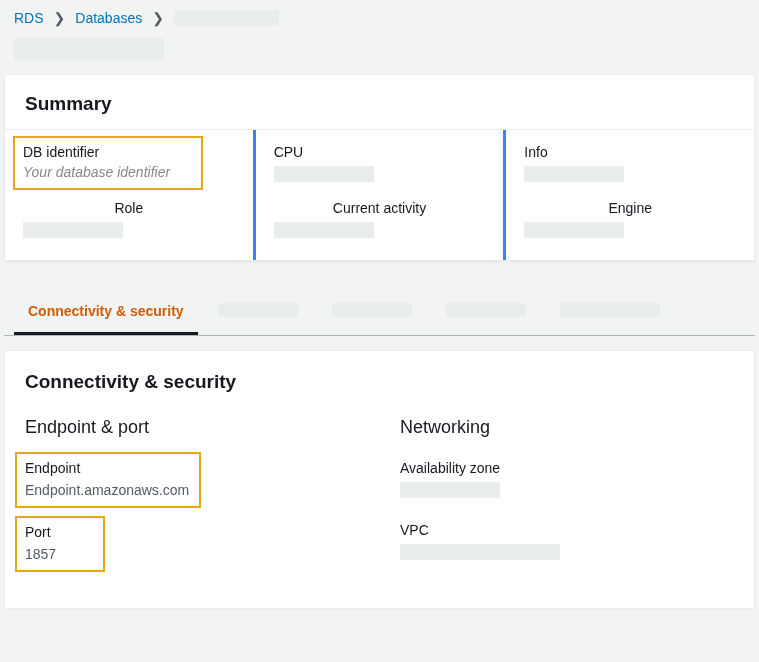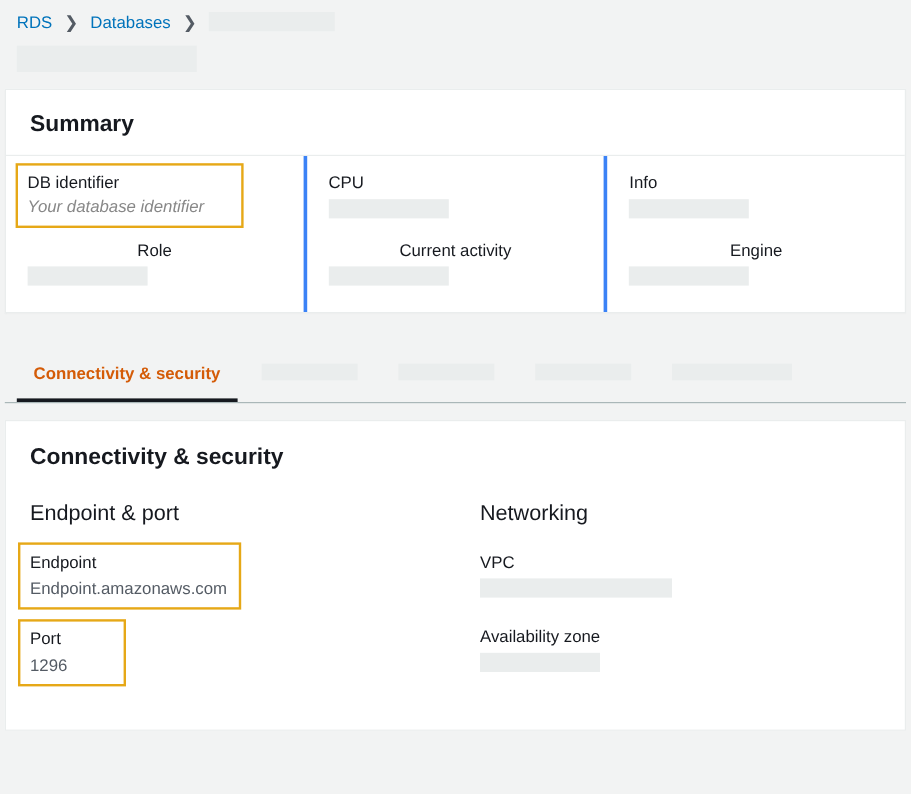--- a/index.html
+++ b/index.html
@@ -173,28 +173,28 @@
   <h2>Connectivity &amp; security</h2>
   <div class="conn-cols">
     <div class="conn-col">
       <h3>Endpoint &amp; port</h3>
       <div class="conn-highlight">
         <div class="conn-label">Endpoint</div>
         <div class="conn-value"><span class="placeholder-italic">Endpoint</span><span>.amazonaws.com</span></div>
       </div>
       <div class="conn-highlight sm">
         <div class="conn-label">Port</div>
-        <div class="conn-value">1296</div>
+        <div class="conn-value">1857</div>
       </div>
     </div>
     <div class="conn-col">
       <h3>Networking</h3>
       <div class="conn-field">
+        <div class="conn-label">Availability zone</div>
+        <div class="field-value-ph"></div>
+      </div>
+      <div class="conn-field">
         <div class="conn-label">VPC</div>
         <div class="field-value-ph" style="width:160px"></div>
       </div>
-      <div class="conn-field">
-        <div class="conn-label">Availability zone</div>
-        <div class="field-value-ph"></div>
-      </div>
     </div>
   </div>
 </div>
 
 </body></html>

